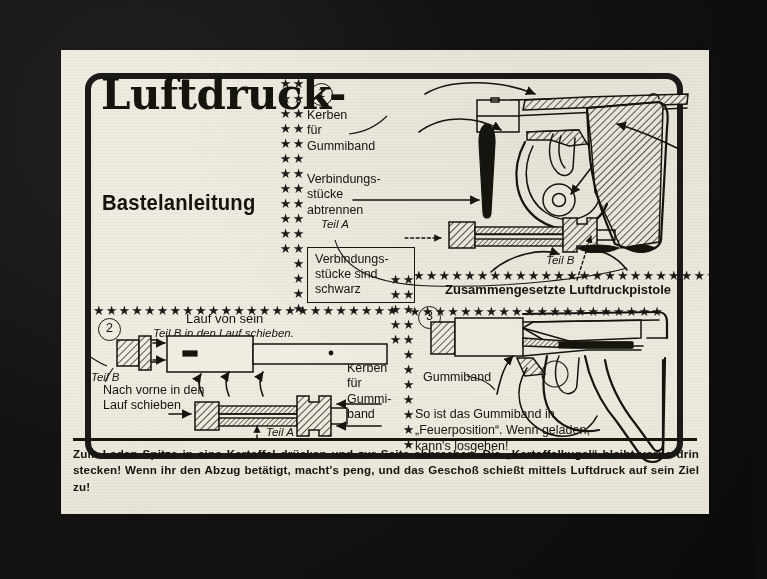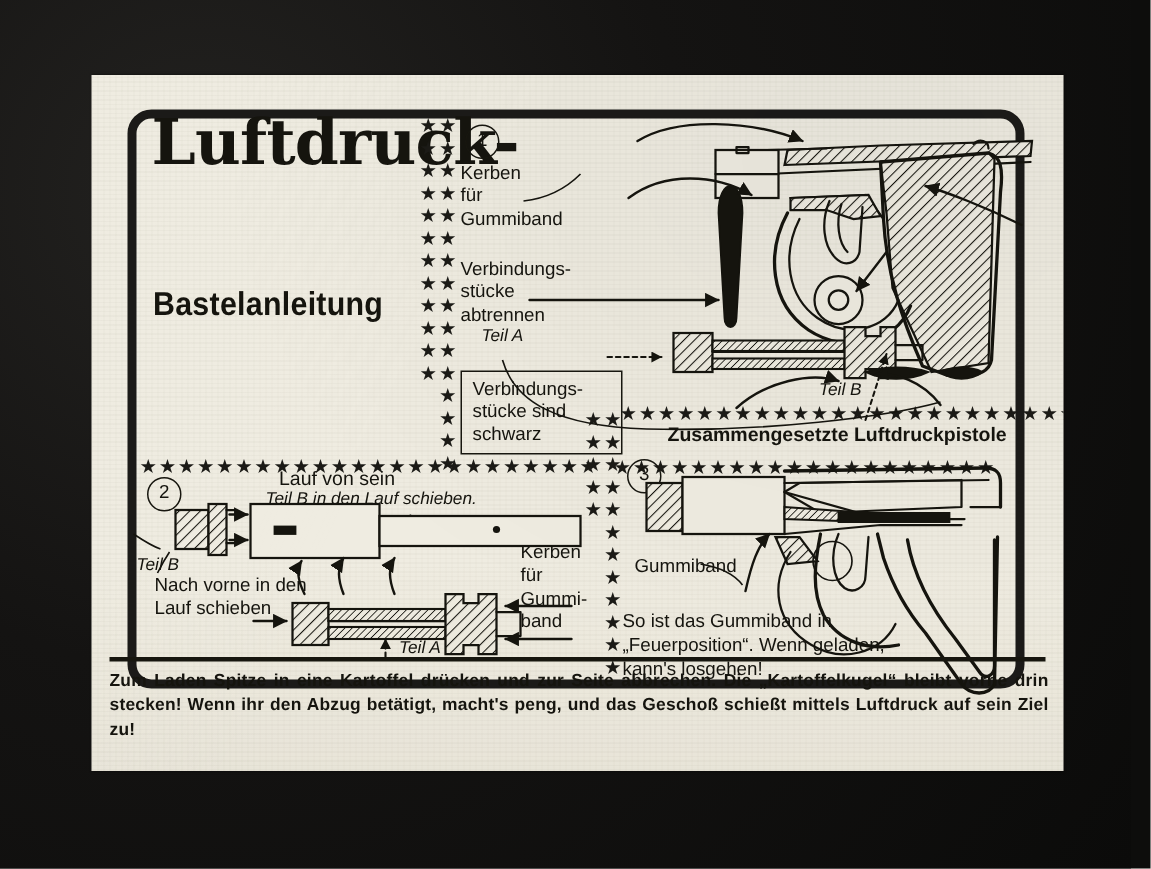--- a/index.html
+++ b/index.html
@@ -229,21 +229,21 @@
       <path class="thin" d="M-42,62 C-24,60 -12,52 -4,44"></path>
 
       <path class="thin" d="M-56,168 C-48,196 -20,212 40,214 C120,216 200,206 236,196"></path>
 
       <path class="dash" marker-end="url(#ahs)" d="M14,166 L50,166"></path>
     </svg>
 
     <div class="num" style="left:37px;top:268px;">2</div>
 
     <div class="lbl" style="left:125px;top:261px;font-size:13px;">Lauf von sein</div>
-    <div class="lbl i" style="left:92px;top:276px;margin-left:24px;">Teil B in den Lauf schieben.</div>
+    <div class="lbl i" style="left:92px;top:276px;">Teil B in den Lauf schieben.</div>
     <div class="lbl i" style="left:140px;top:291px;">Es muß fest sitzen!</div>
 
     <div class="lbl i" style="left:30px;top:320px;">Teil B</div>
     <div class="lbl" style="left:42px;top:333px;width:140px;white-space:pre-line;">Nach vorne in den
 Lauf schieben</div>
     <div class="lbl i" style="left:205px;top:375px;">Teil A</div>
 
     <div class="lbl" style="left:286px;top:311px;width:60px;white-space:pre-line;">Kerben
 für
 Gummi-

